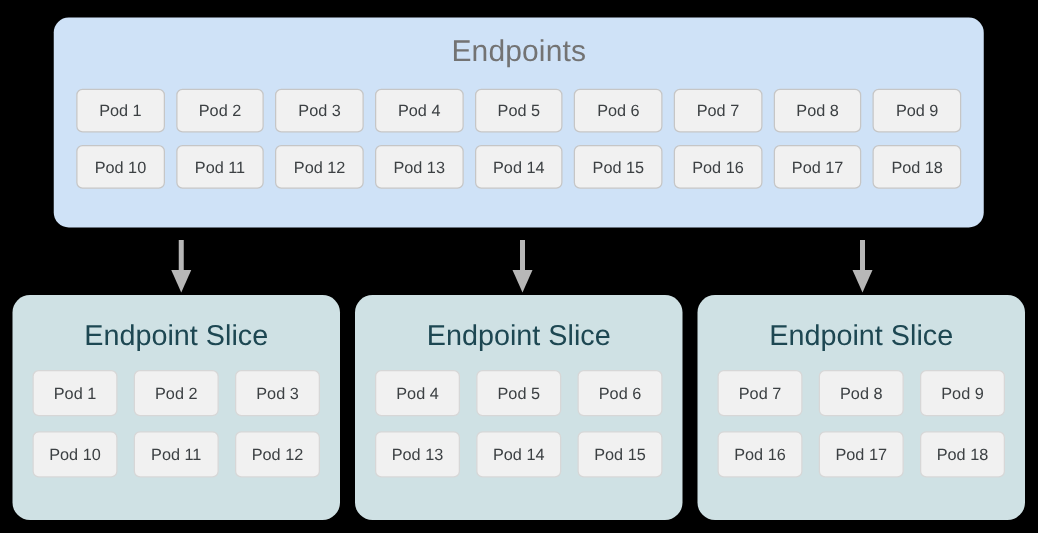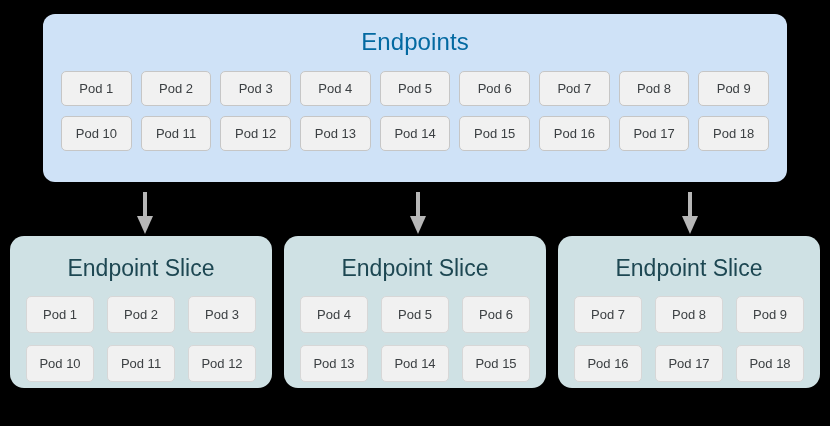--- a/index.html
+++ b/index.html
@@ -33,21 +33,21 @@
     border-radius: 12px;
     box-sizing: border-box;
   }
   .endpoints-title {
     position: absolute;
     left: 0;
     top: 13px;
     width: 100%;
     text-align: center;
     font-size: 24px;
-    color: #0369a1;
+    color: #737373;
     letter-spacing: 0.1px;
     line-height: 30px;
   }
   .endpoints-rows {
     position: absolute;
     left: 18px;
     top: 57px;
     width: 708px;
   }
   .ep-row {
@@ -92,21 +92,21 @@
     border-left: 8px solid transparent;
     border-right: 8px solid transparent;
     border-top: 18px solid #b7b7b7;
   }
 
   
   .slice-box {
     position: absolute;
     top: 236px;
     width: 262px;
-    height: 152px;
+    height: 180px;
     background: #cfe1e4;
     border-radius: 14px;
     box-sizing: border-box;
   }
   .slice-title {
     position: absolute;
     left: 0;
     top: 18px;
     width: 100%;
     text-align: center;

